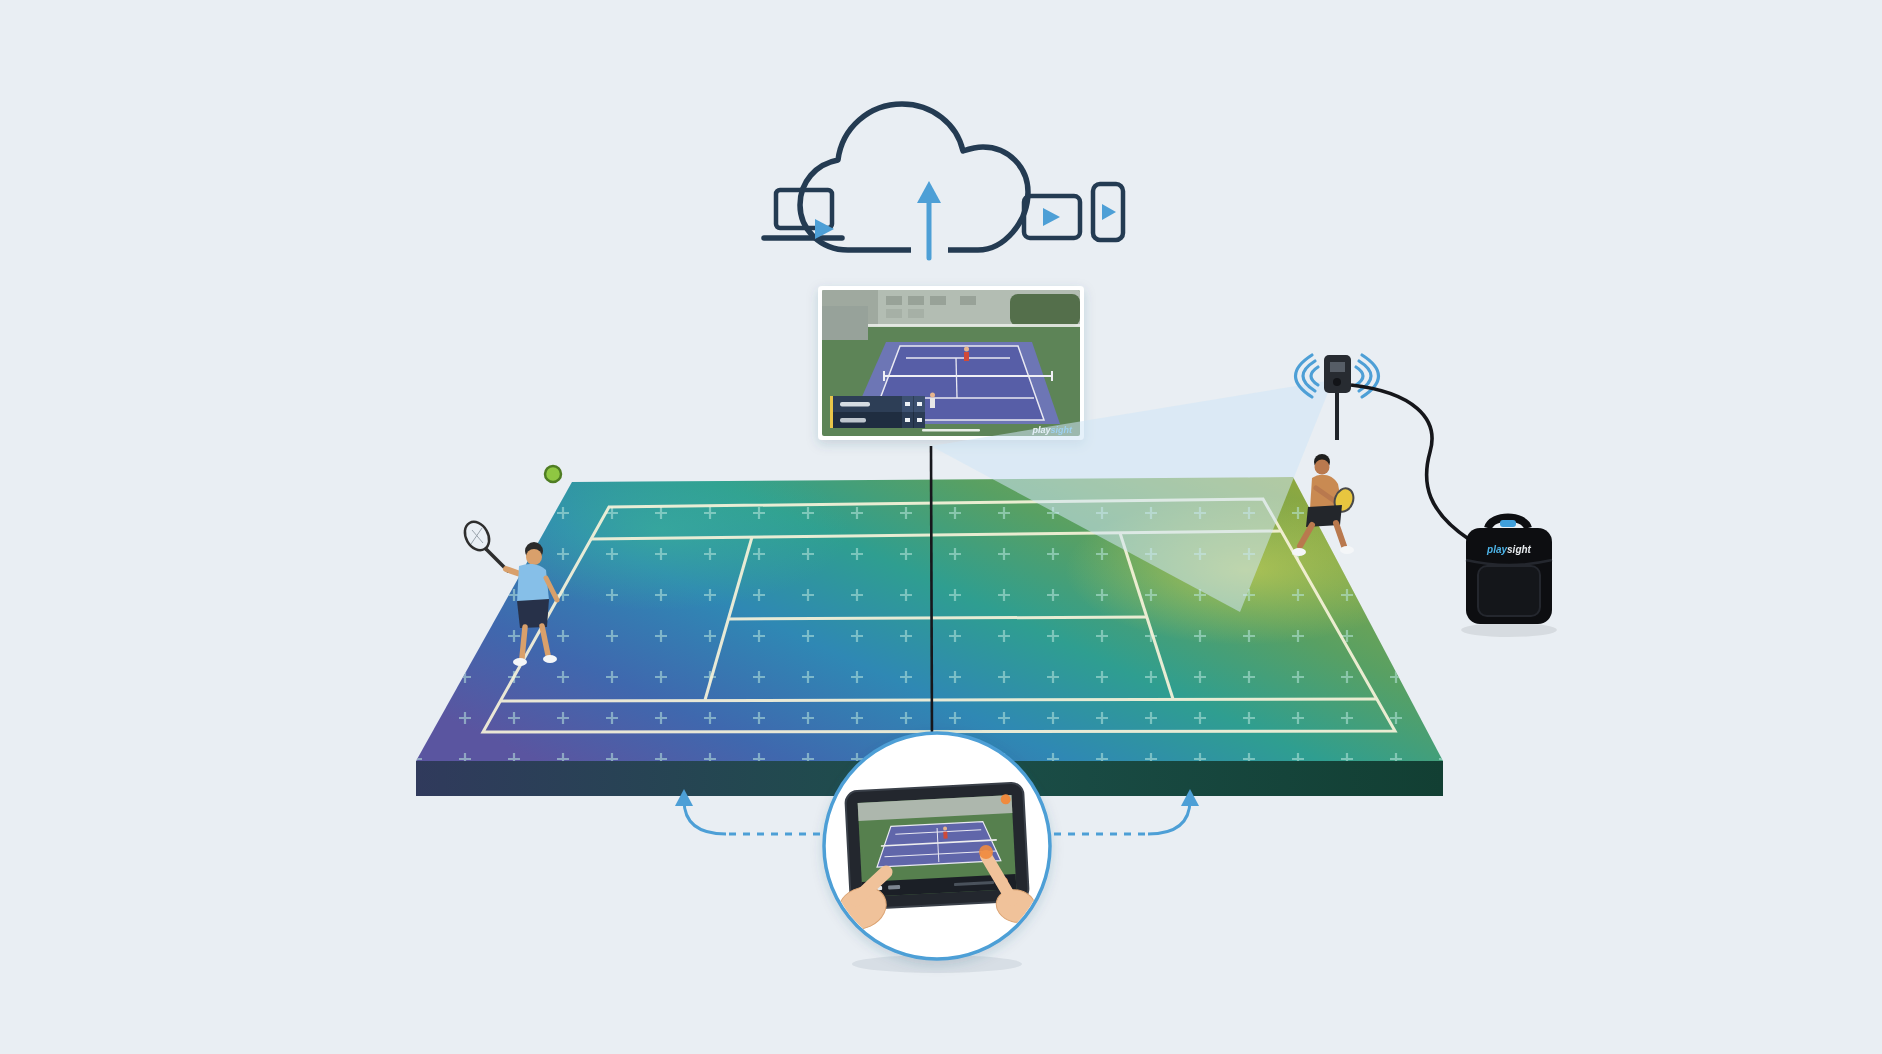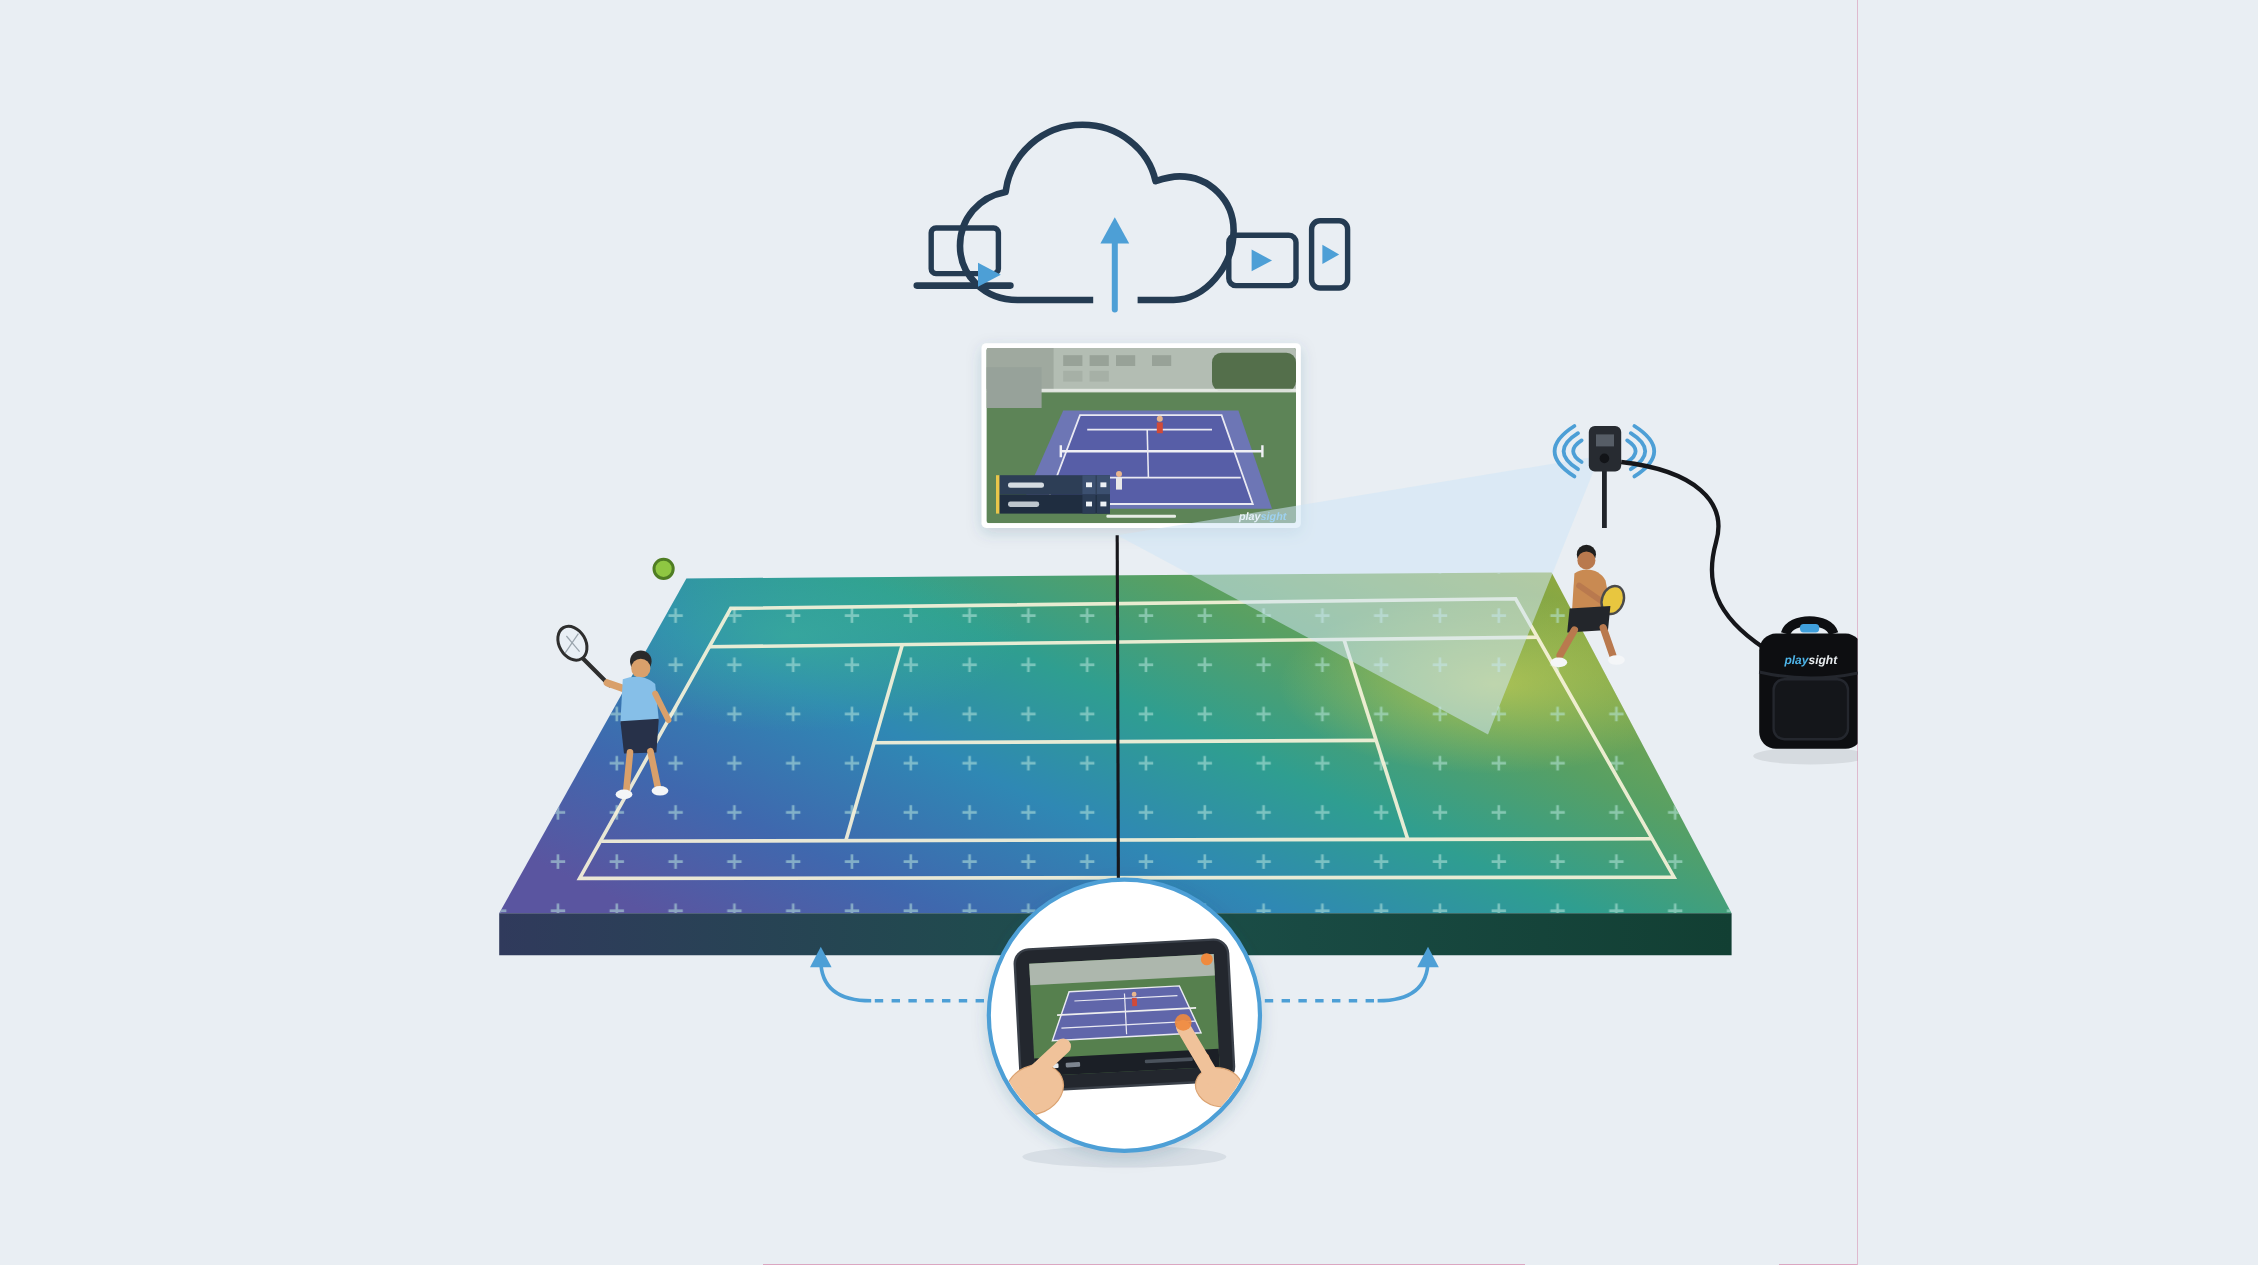--- a/index.html
+++ b/index.html
@@ -1,16 +1,16 @@
 <!DOCTYPE html>
 <html><head>
 <meta charset="utf-8">
 <style>
   html,body{margin:0;padding:0;background:#e9eef3;}
-  .stage{position:relative;width:1548px;height:1054px;background:#be185d;overflow:hidden;text-align:center;}
+  .stage{position:relative;width:1882px;height:1054px;background:#0369a1;overflow:hidden;text-align:center;}
   svg{display:block;}
   text{font-family:"Liberation Sans",sans-serif;}
   .logo-text{font-style:italic;font-weight:bold;}
 </style>
 </head>
 <body>
 
 <div class="stage">
 <svg width="1882" height="1054" viewBox="0 0 1882 1054" xmlns="http://www.w3.org/2000/svg">
   <defs>

